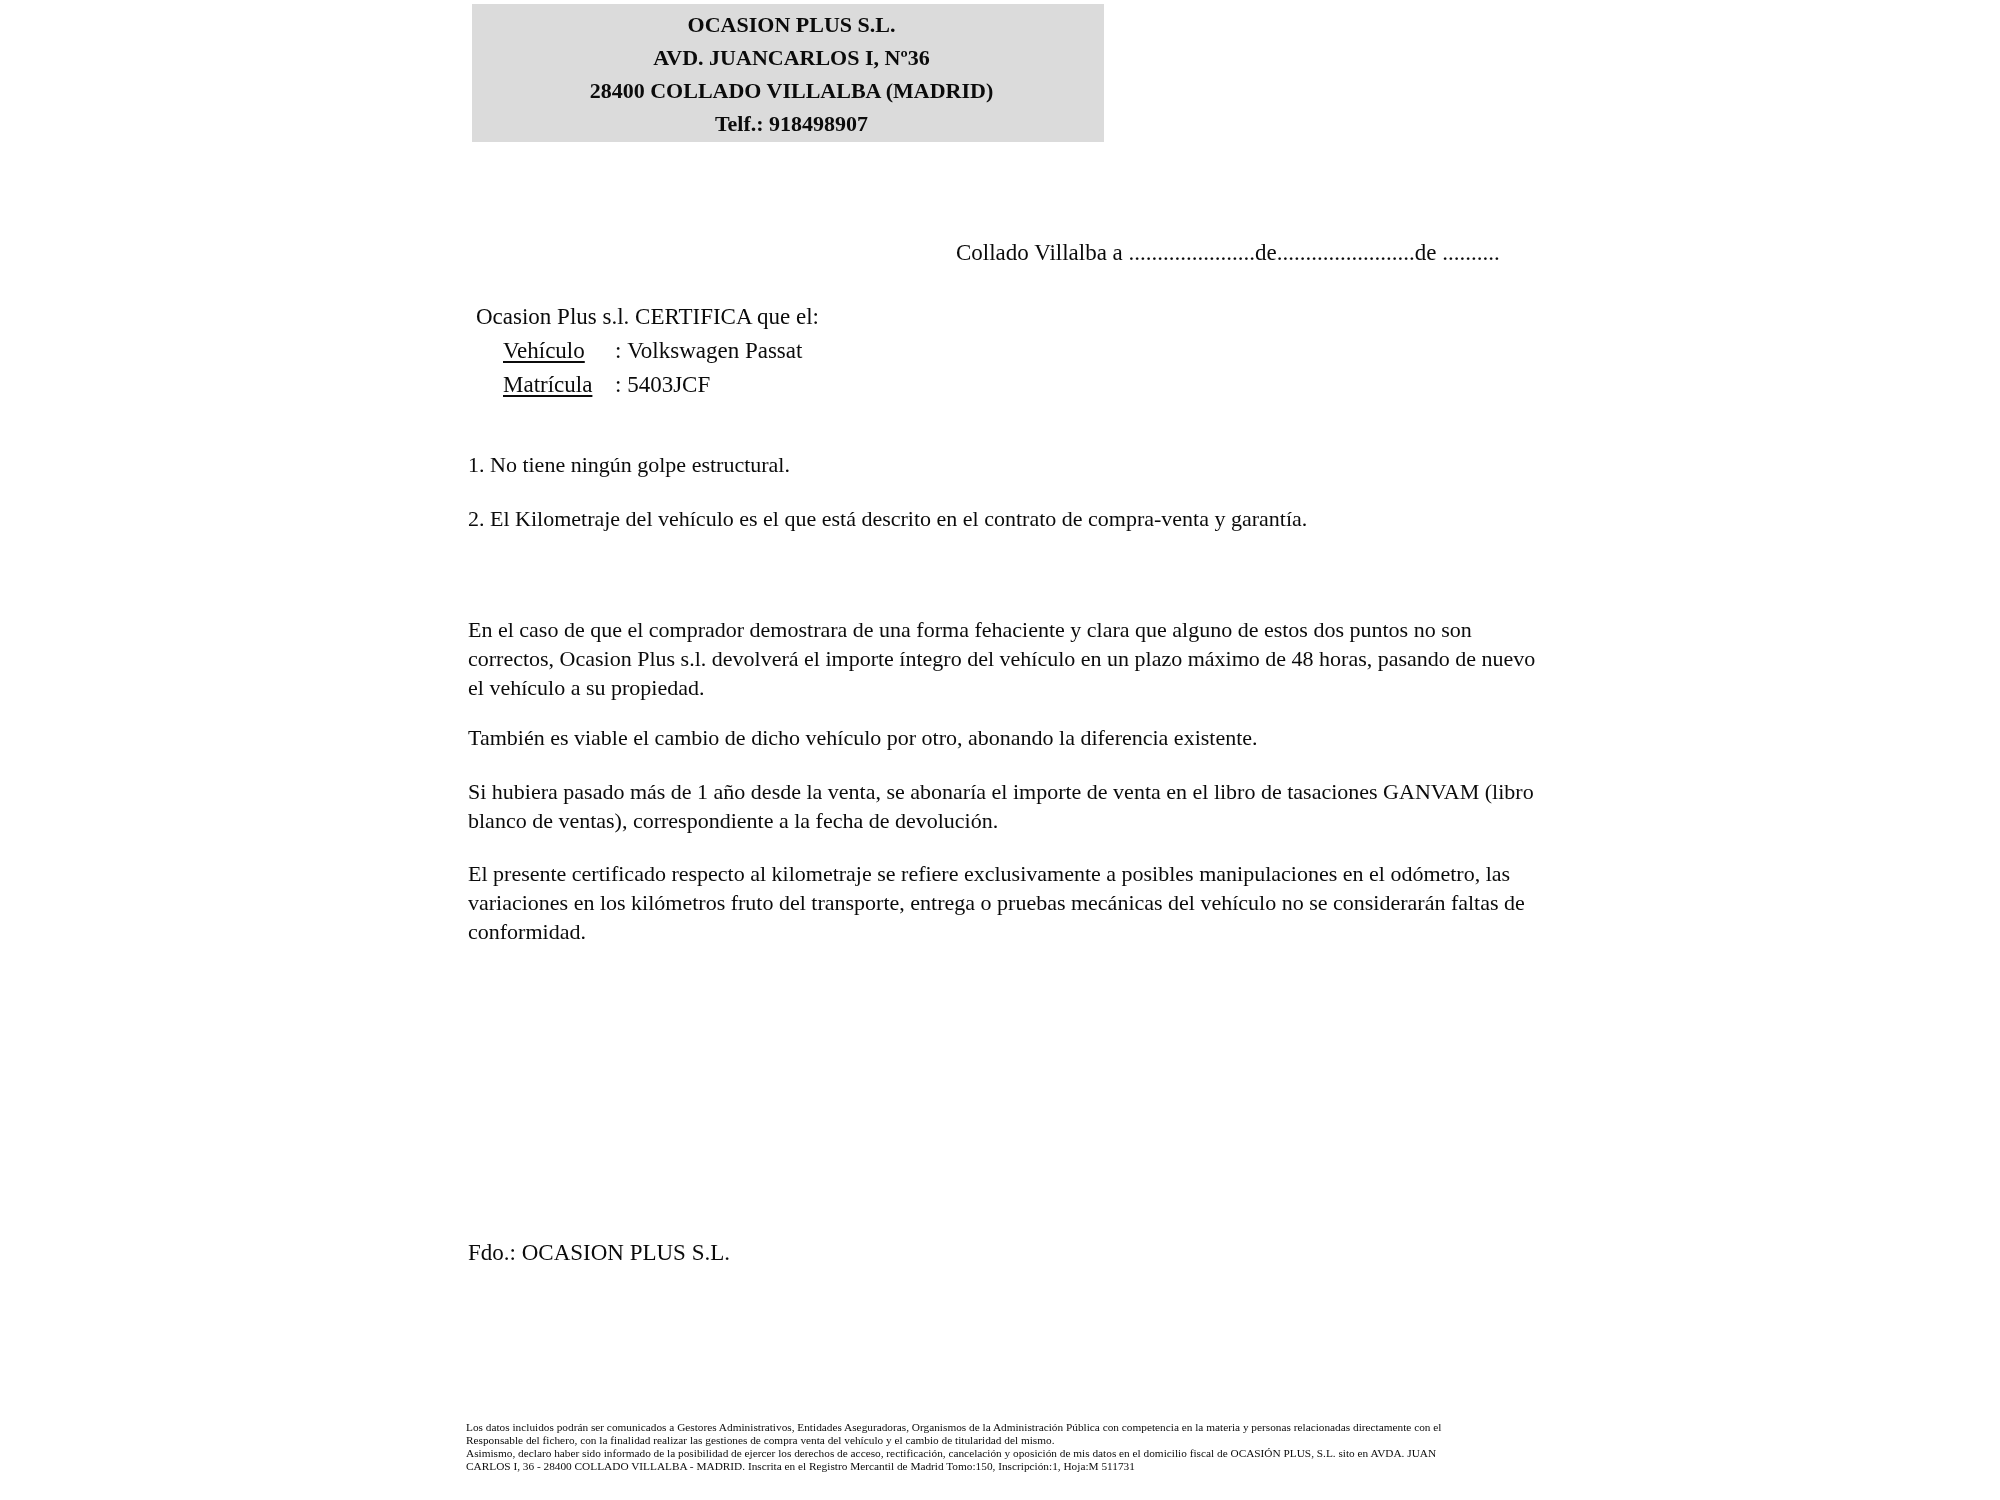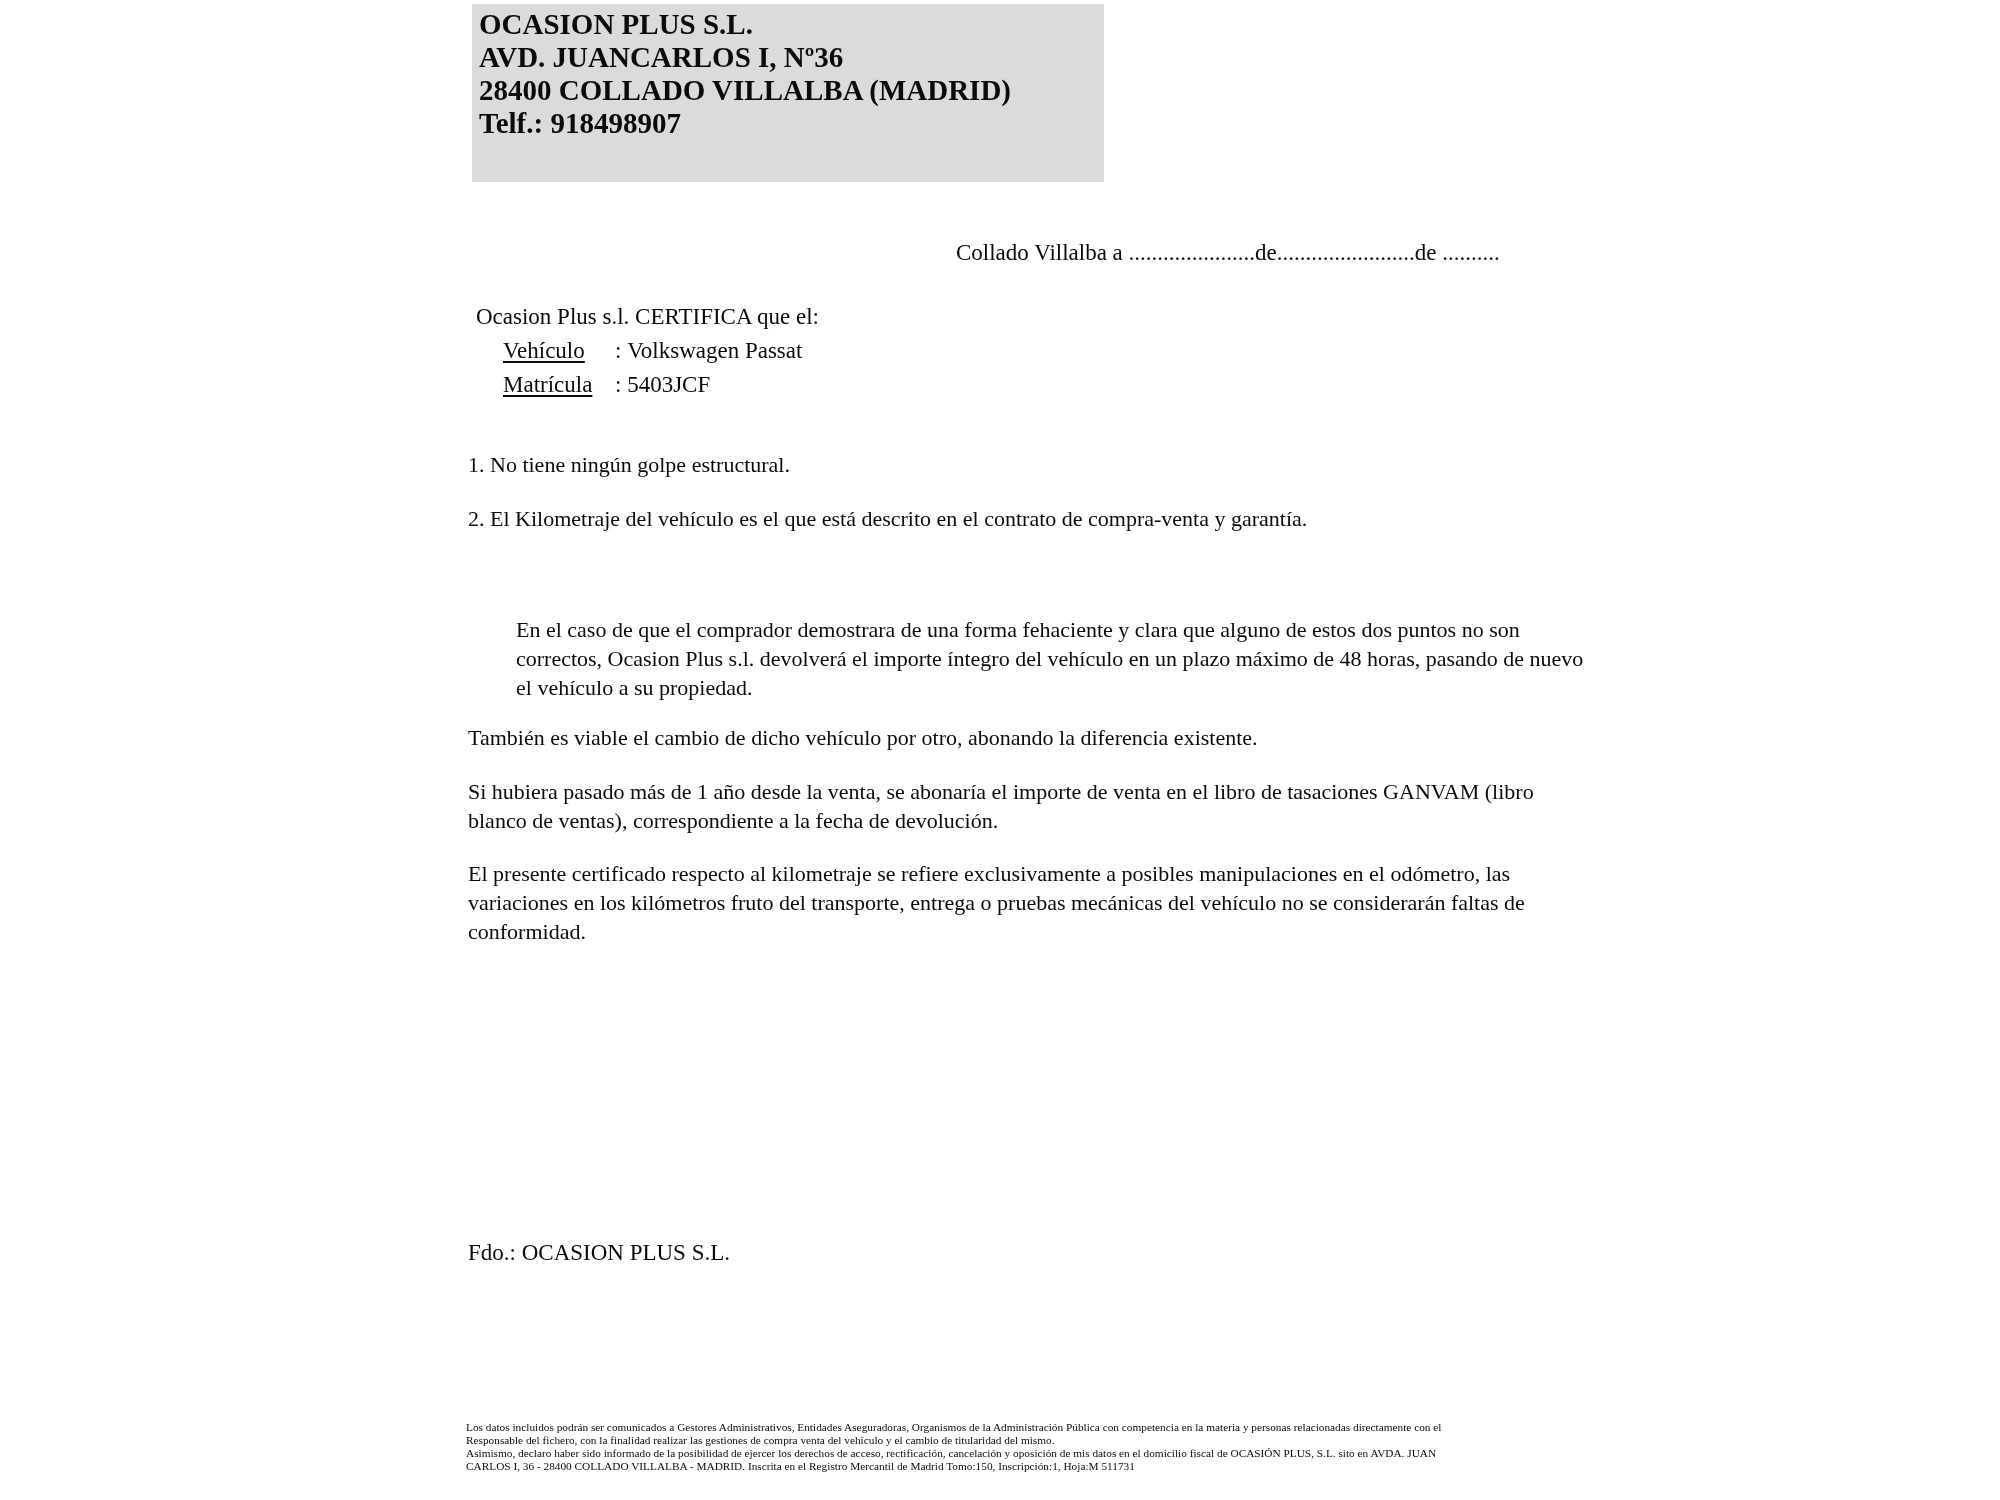--- a/index.html
+++ b/index.html
@@ -11,27 +11,28 @@
     font-family: "Liberation Serif", "DejaVu Serif", serif;
     color: #0b0b0b;
     overflow: hidden;
   }
 
   .header-box {
     position: absolute;
     left: 472px;
     top: 4px;
     width: 632px;
-    height: 178px;
+    height: 138px;
     background: #dbdbdb;
     box-sizing: border-box;
     padding: 4px 0 0 7px;
     font-weight: 700;
-    font-size: 29px;
+    font-size: 22px;
     line-height: 33px;
+    text-align: center;
   }
 
   .date-line {
     position: absolute;
     left: 956px;
     top: 240px;
     font-size: 23px;
     white-space: nowrap;
   }
 
@@ -58,21 +59,21 @@
   #point-1 { top: 452px; }
   #point-2 { top: 506px; }
 
   .para {
     position: absolute;
     left: 468px;
     width: 1085px;
     font-size: 22px;
     line-height: 28.8px;
   }
-  #para-refund   { top: 616px; margin-left: 48px; }
+  #para-refund   { top: 616px; }
   #para-exchange { top: 724px; }
   #para-ganvam   { top: 778px; }
   #para-odometer { top: 860px; }
 
   .signature {
     position: absolute;
     left: 468px;
     top: 1240px;
     font-size: 23px;
     white-space: nowrap;

